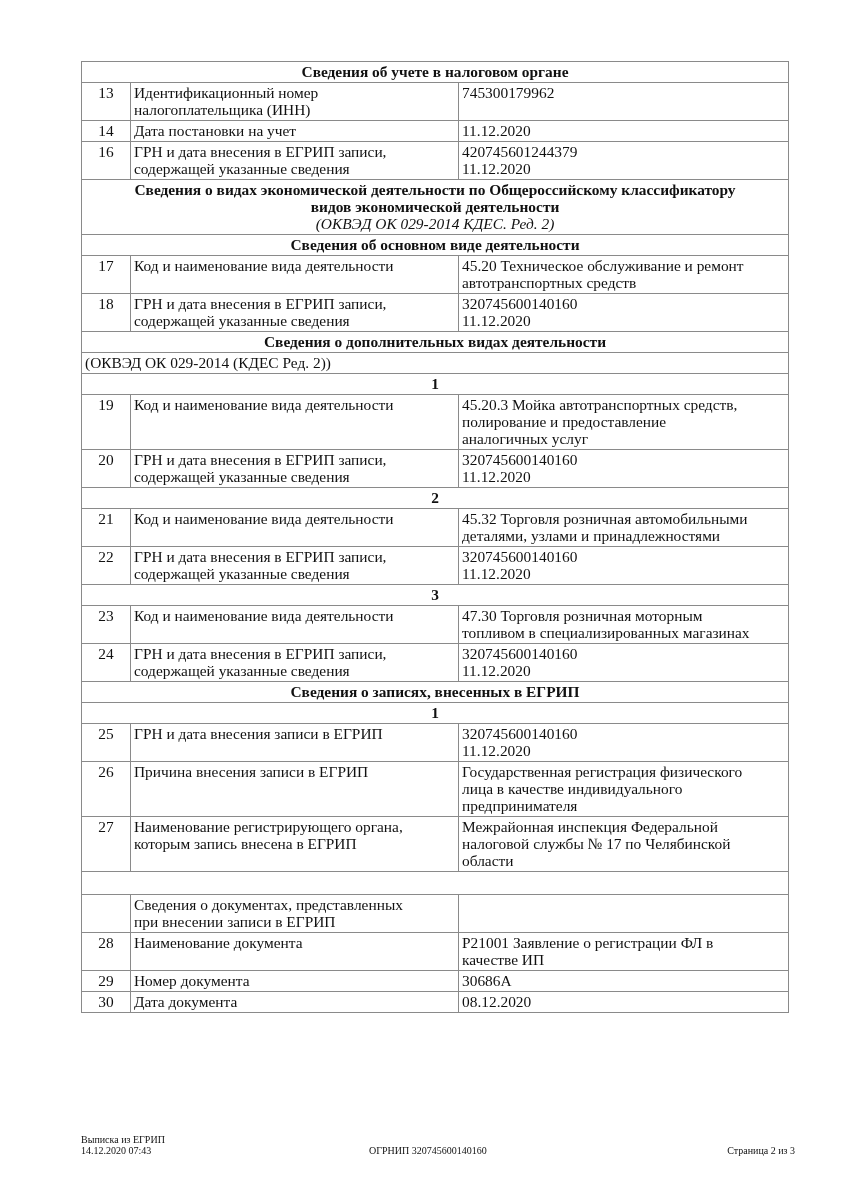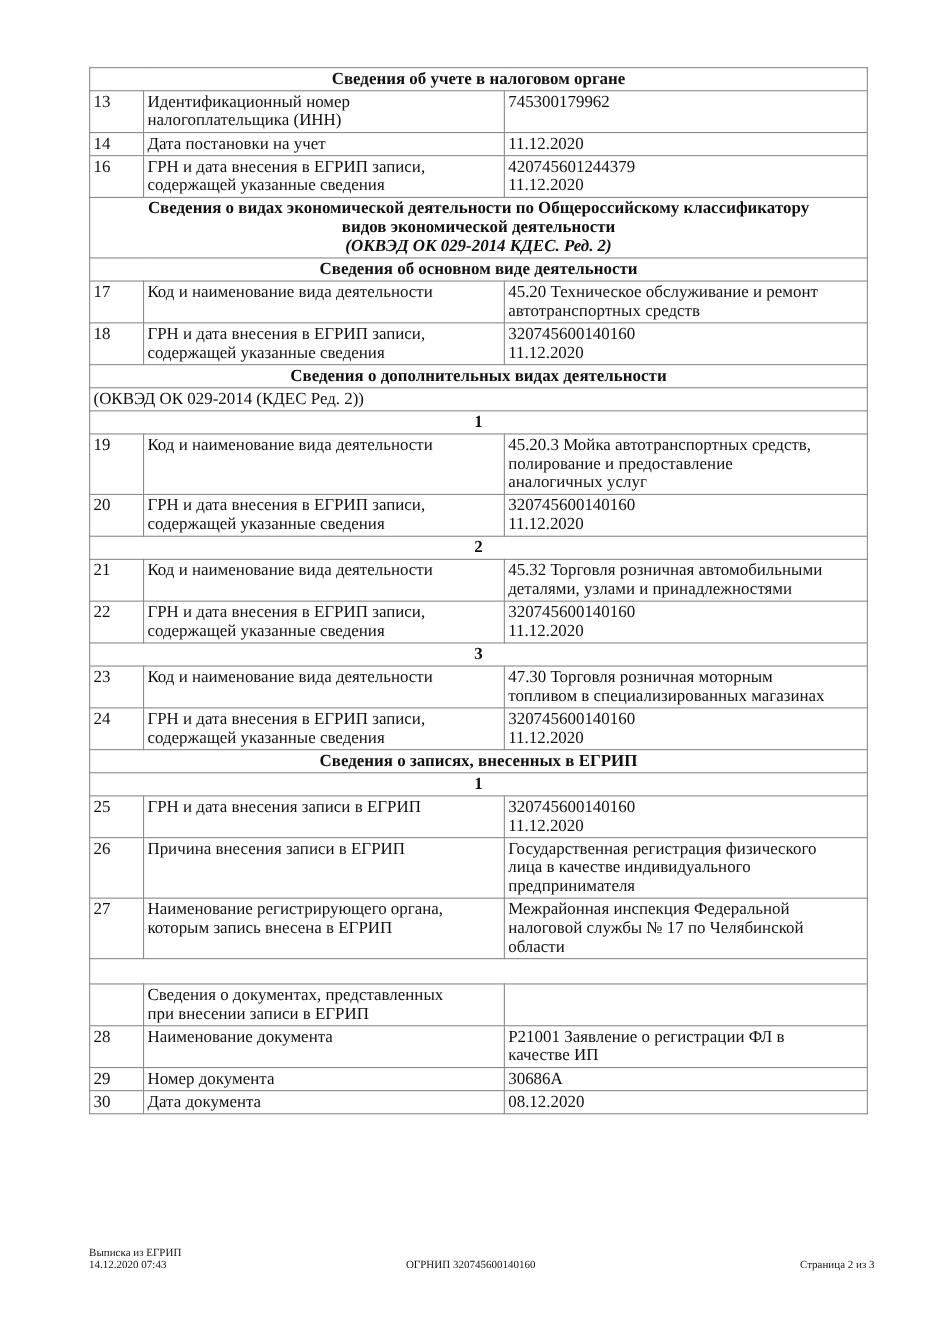--- a/index.html
+++ b/index.html
@@ -6,28 +6,28 @@
     body { width: 848px; height: 1200px; position: relative; overflow: hidden;
            font-family: "Liberation Serif", serif; color: #111; }
     .page { position: absolute; left: 0; top: 0; width: 848px; height: 842px; }
     table.egrip { position: absolute; left: 81px; top: 61px; width: 707px;
                   border-collapse: collapse; table-layout: fixed;
                   font-size: 15.4px; line-height: 17px; }
     table.egrip td { border: 1px solid #8a8a8a; vertical-align: top; padding: 1px 3px 2px 3px; }
     col.c-num { width: 49px; }
     col.c-label { width: 328px; }
     col.c-value { width: 330px; }
-    td.num { padding-top: 1px; }
+    td.num { text-align: center; padding-top: 1px; }
     td.sec { text-align: center; font-weight: bold; padding: 2px 3px 2px 3px; }
     td.sec-italic { text-align: center; font-weight: bold; padding: 2px 3px; }
     td.sub-italic { text-align: left; padding: 2px 3px; }
     td.group { text-align: center; font-weight: bold; padding: 2px 3px; }
     td.blank { height: 19px; }
     .line { display: block; }
-    .it { font-style: italic; font-weight: bold; display: block; }
+    .it { font-style: italic; font-weight: normal; display: block; }
     .footer { position: absolute; top: 1134px; left: 81px; width: 714px; height: 24px;
               font-size: 10px; line-height: 11px; font-family: "Liberation Serif", serif; }
     .footer .left { position: absolute; left: 0; top: 0; }
     .footer .center { position: absolute; left: 288px; top: 11px; }
     .footer .right { position: absolute; right: 0; top: 11px; text-align: right; }
   </style>
 </head>
 <body>
 
 <div class="page">

